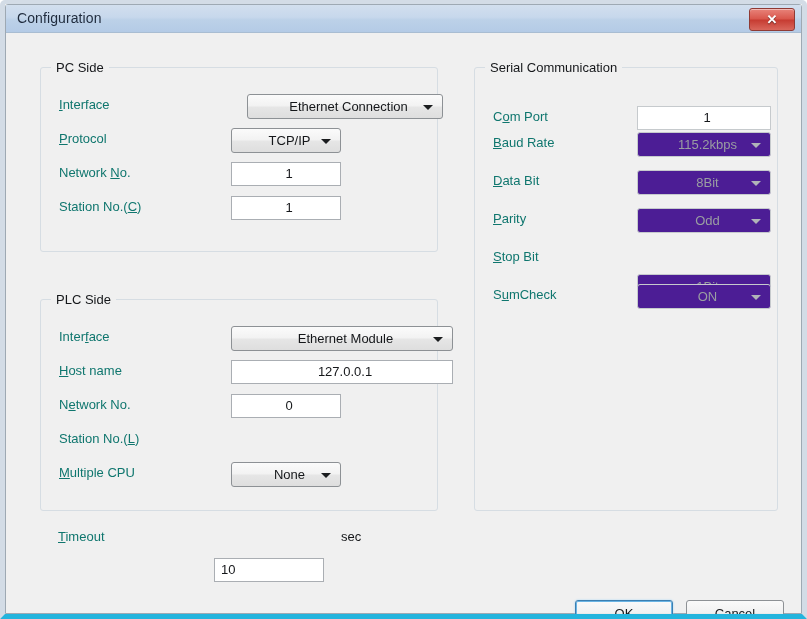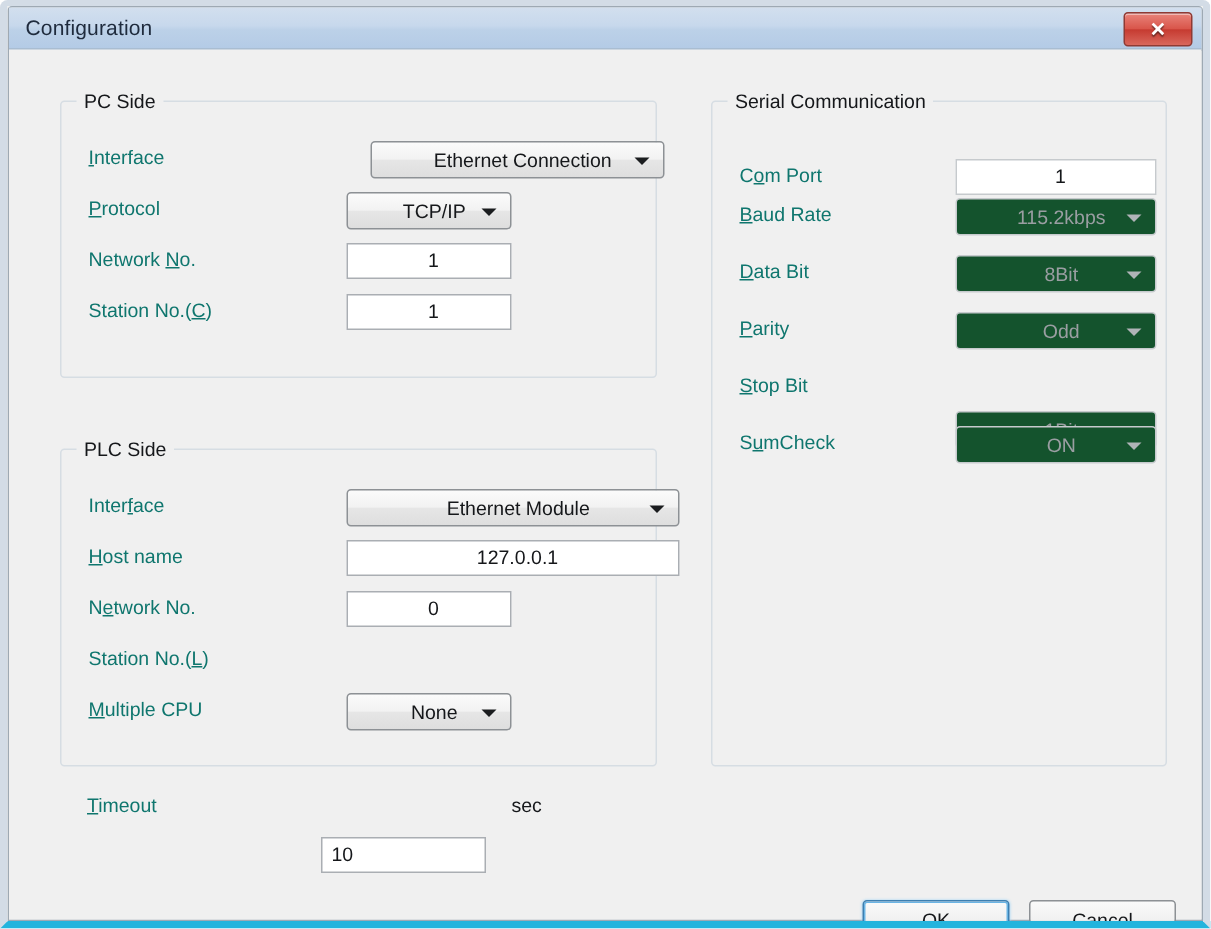--- a/index.html
+++ b/index.html
@@ -162,21 +162,21 @@
     font-size: 13px;
     color: #15171a;
     padding: 0 0 0 7px;
     line-height: 23px;
     white-space: nowrap;
     overflow: hidden;
     cursor: pointer;
   }
   .combo.disabled {
     border-color: #c6cacd;
-    background: #14532d;
+    background: #4c1d95;
     color: #9a9ea2;
     cursor: default;
   }
   .arrow {
     position: absolute;
     top: 50%;
     margin-top: -2px;
     width: 0; height: 0;
     border-left: 5px solid transparent;
     border-right: 5px solid transparent;

